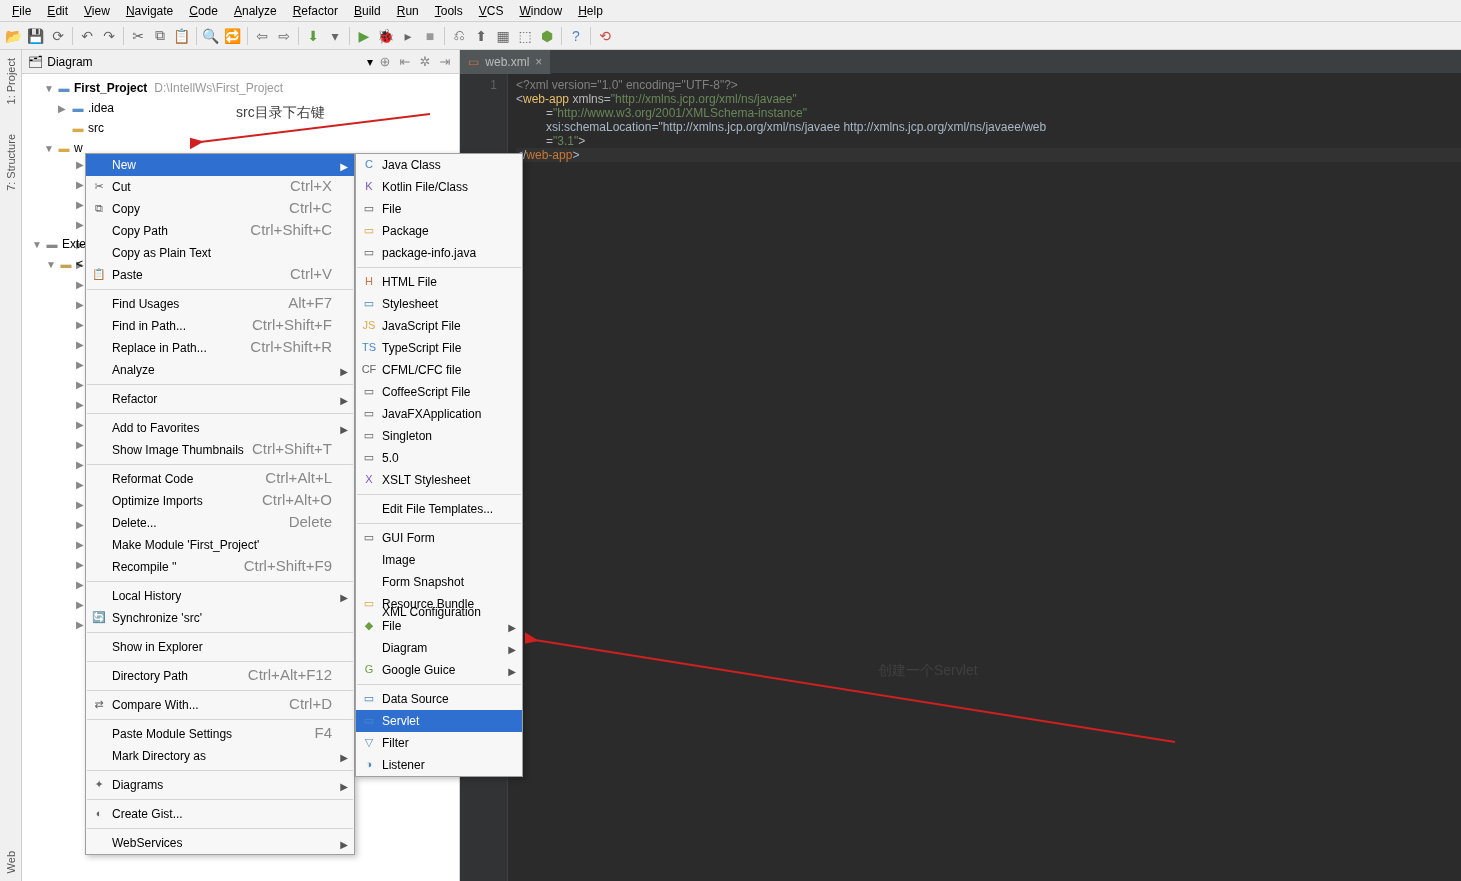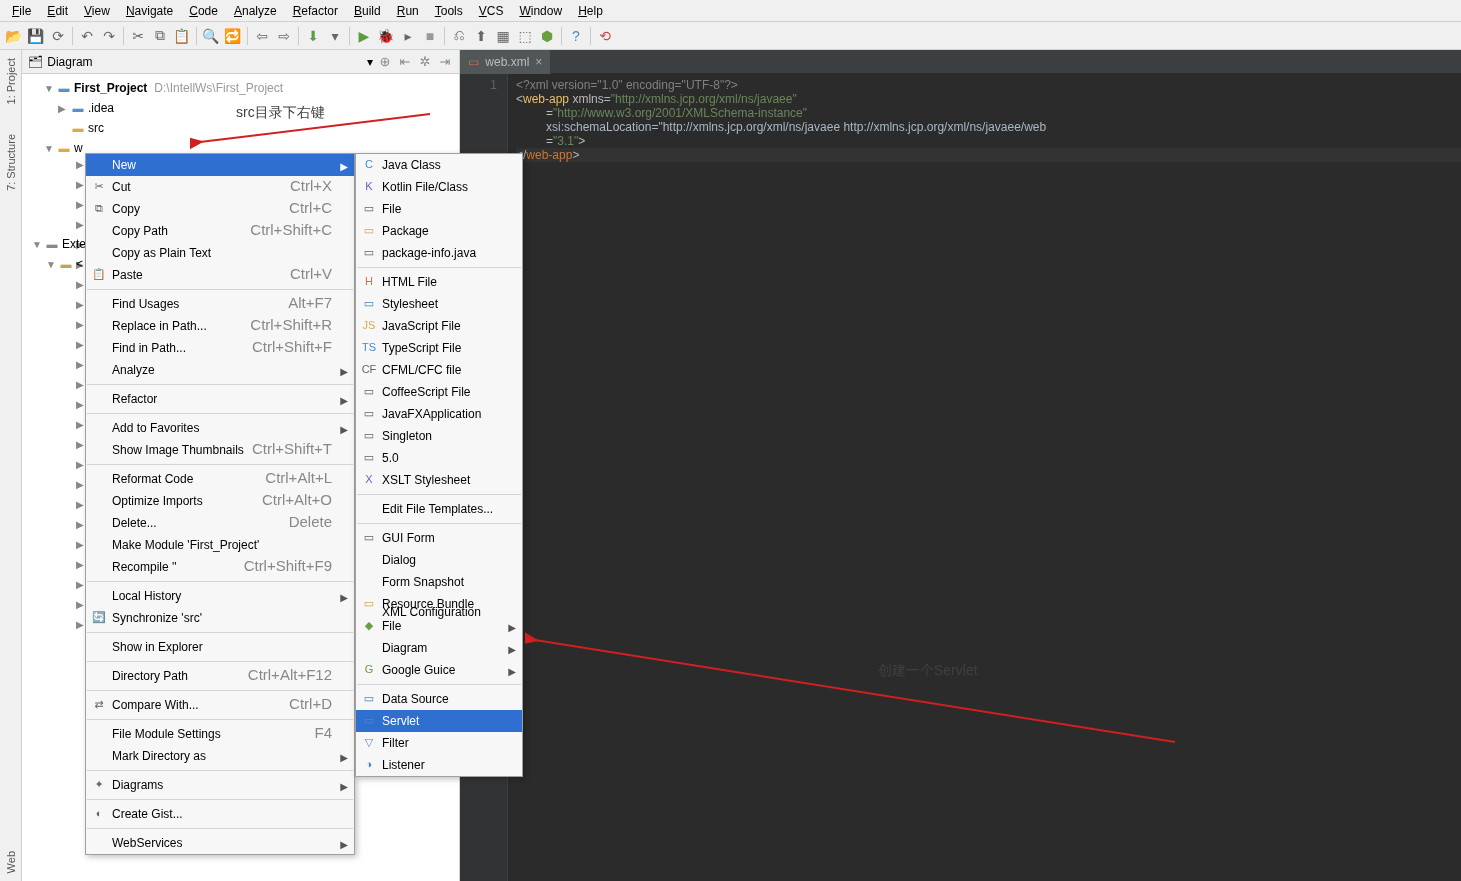--- a/index.html
+++ b/index.html
@@ -310,26 +310,26 @@
       <span class="ic" style="color:#666">📋</span>
       <span>Paste</span>
       <span class="short">Ctrl+V</span>
     </div>
     <div class="ctx-sep"></div>
     <div class="ctx-row">
       <span>Find Usages</span>
       <span class="short">Alt+F7</span>
     </div>
     <div class="ctx-row">
+      <span>Find in Path...</span>
+      <span class="short">Ctrl+Shift+F</span>
+    </div>
+    <div class="ctx-row">
       <span>Replace in Path...</span>
       <span class="short">Ctrl+Shift+R</span>
-    </div>
-    <div class="ctx-row">
-      <span>Find in Path...</span>
-      <span class="short">Ctrl+Shift+F</span>
     </div>
     <div class="ctx-row">
       <span>Analyze</span>
       <span class="sub">▶</span>
     </div>
     <div class="ctx-sep"></div>
     <div class="ctx-row">
       <span>Refactor</span>
       <span class="sub">▶</span>
     </div>
@@ -381,21 +381,21 @@
       <span class="short">Ctrl+Alt+F12</span>
     </div>
     <div class="ctx-sep"></div>
     <div class="ctx-row">
       <span class="ic" style="color:#666">⇄</span>
       <span>Compare With...</span>
       <span class="short">Ctrl+D</span>
     </div>
     <div class="ctx-sep"></div>
     <div class="ctx-row">
-      <span>File Module Settings</span>
+      <span>Paste Module Settings</span>
       <span class="short">F4</span>
     </div>
     <div class="ctx-row">
       <span>Mark Directory as</span>
       <span class="sub">▶</span>
     </div>
     <div class="ctx-sep"></div>
     <div class="ctx-row">
       <span class="ic" style="color:#666">✦</span>
       <span>Diagrams</span>
@@ -478,21 +478,21 @@
     <div class="ctx-sep"></div>
     <div class="ctx-row">
       <span>Edit File Templates...</span>
     </div>
     <div class="ctx-sep"></div>
     <div class="ctx-row">
       <span class="ic" style="color:#666">▭</span>
       <span>GUI Form</span>
     </div>
     <div class="ctx-row">
-      <span>Dialog</span>
+      <span>Image</span>
     </div>
     <div class="ctx-row">
       <span>Form Snapshot</span>
     </div>
     <div class="ctx-row">
       <span class="ic" style="color:#d9a94a">▭</span>
       <span>Resource Bundle</span>
     </div>
     <div class="ctx-row">
       <span class="ic" style="color:#6a9e3e">◆</span>

